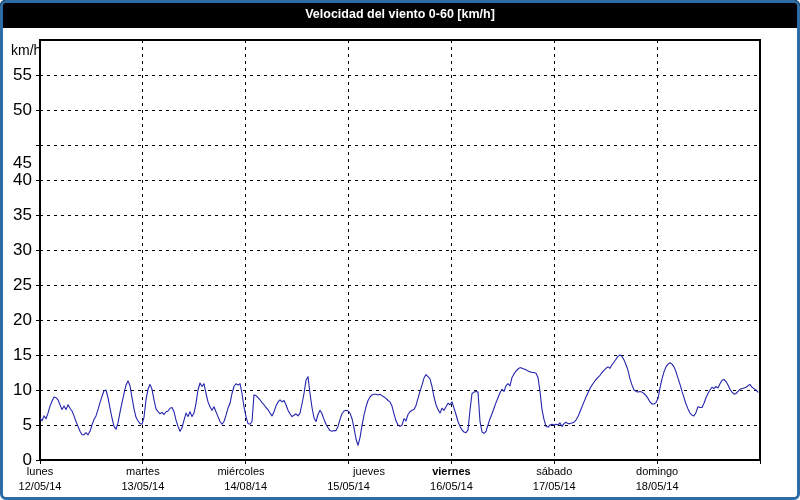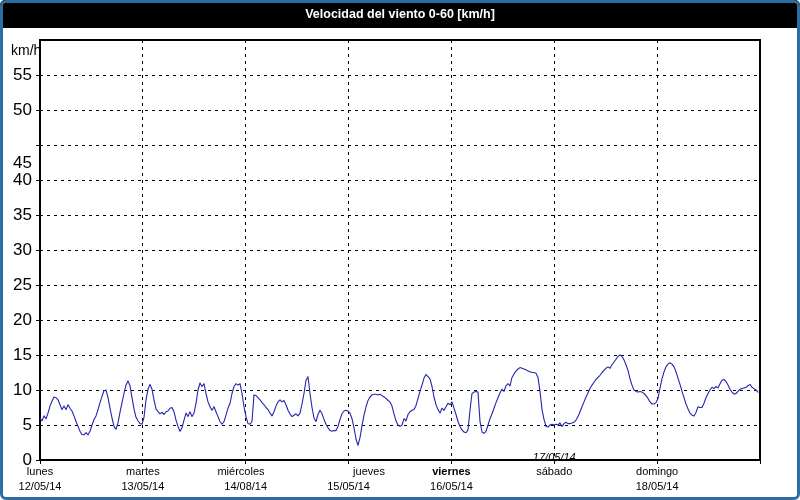--- a/index.html
+++ b/index.html
@@ -103,19 +103,19 @@
       <div class="xdate" style="left: 40px; top: 479px;">12/05/14</div>
       <div class="xday" style="left: 142.857px; top: 464px;">martes</div>
       <div class="xdate" style="left: 142.857px; top: 479px;">13/05/14</div>
       <div class="xday" style="left: 241px; top: 464px; text-align: center;">miércoles</div>
       <div class="xdate" style="left: 245.714px; top: 479px;">14/08/14</div>
       <div class="xday" style="left: 347px; top: 464px; padding-left: 44px;">jueves</div>
       <div class="xdate" style="left: 348.571px; top: 479px;">15/05/14</div>
       <div class="xday" style="left: 451.429px; top: 464px; font-weight: bold;">viernes</div>
       <div class="xdate" style="left: 451.429px; top: 479px; text-align: right;">16/05/14</div>
       <div class="xday" style="left: 554.286px; top: 464px;">sábado</div>
-      <div class="xdate" style="left: 554.286px; top: 450px; font-style: italic;">17/05/14</div>
+      <div class="xdate" style="left: 554.286px; top: 479px;">17/05/14</div>
       <div class="xday" style="left: 657.143px; top: 464px;">domingo</div>
       <div class="xdate" style="left: 657.143px; top: 479px;">18/05/14</div>
     </div>
 
   <div id="frame" style="border-color: rgb(46, 109, 164);"></div>
 </div>
 
 </body></html>

